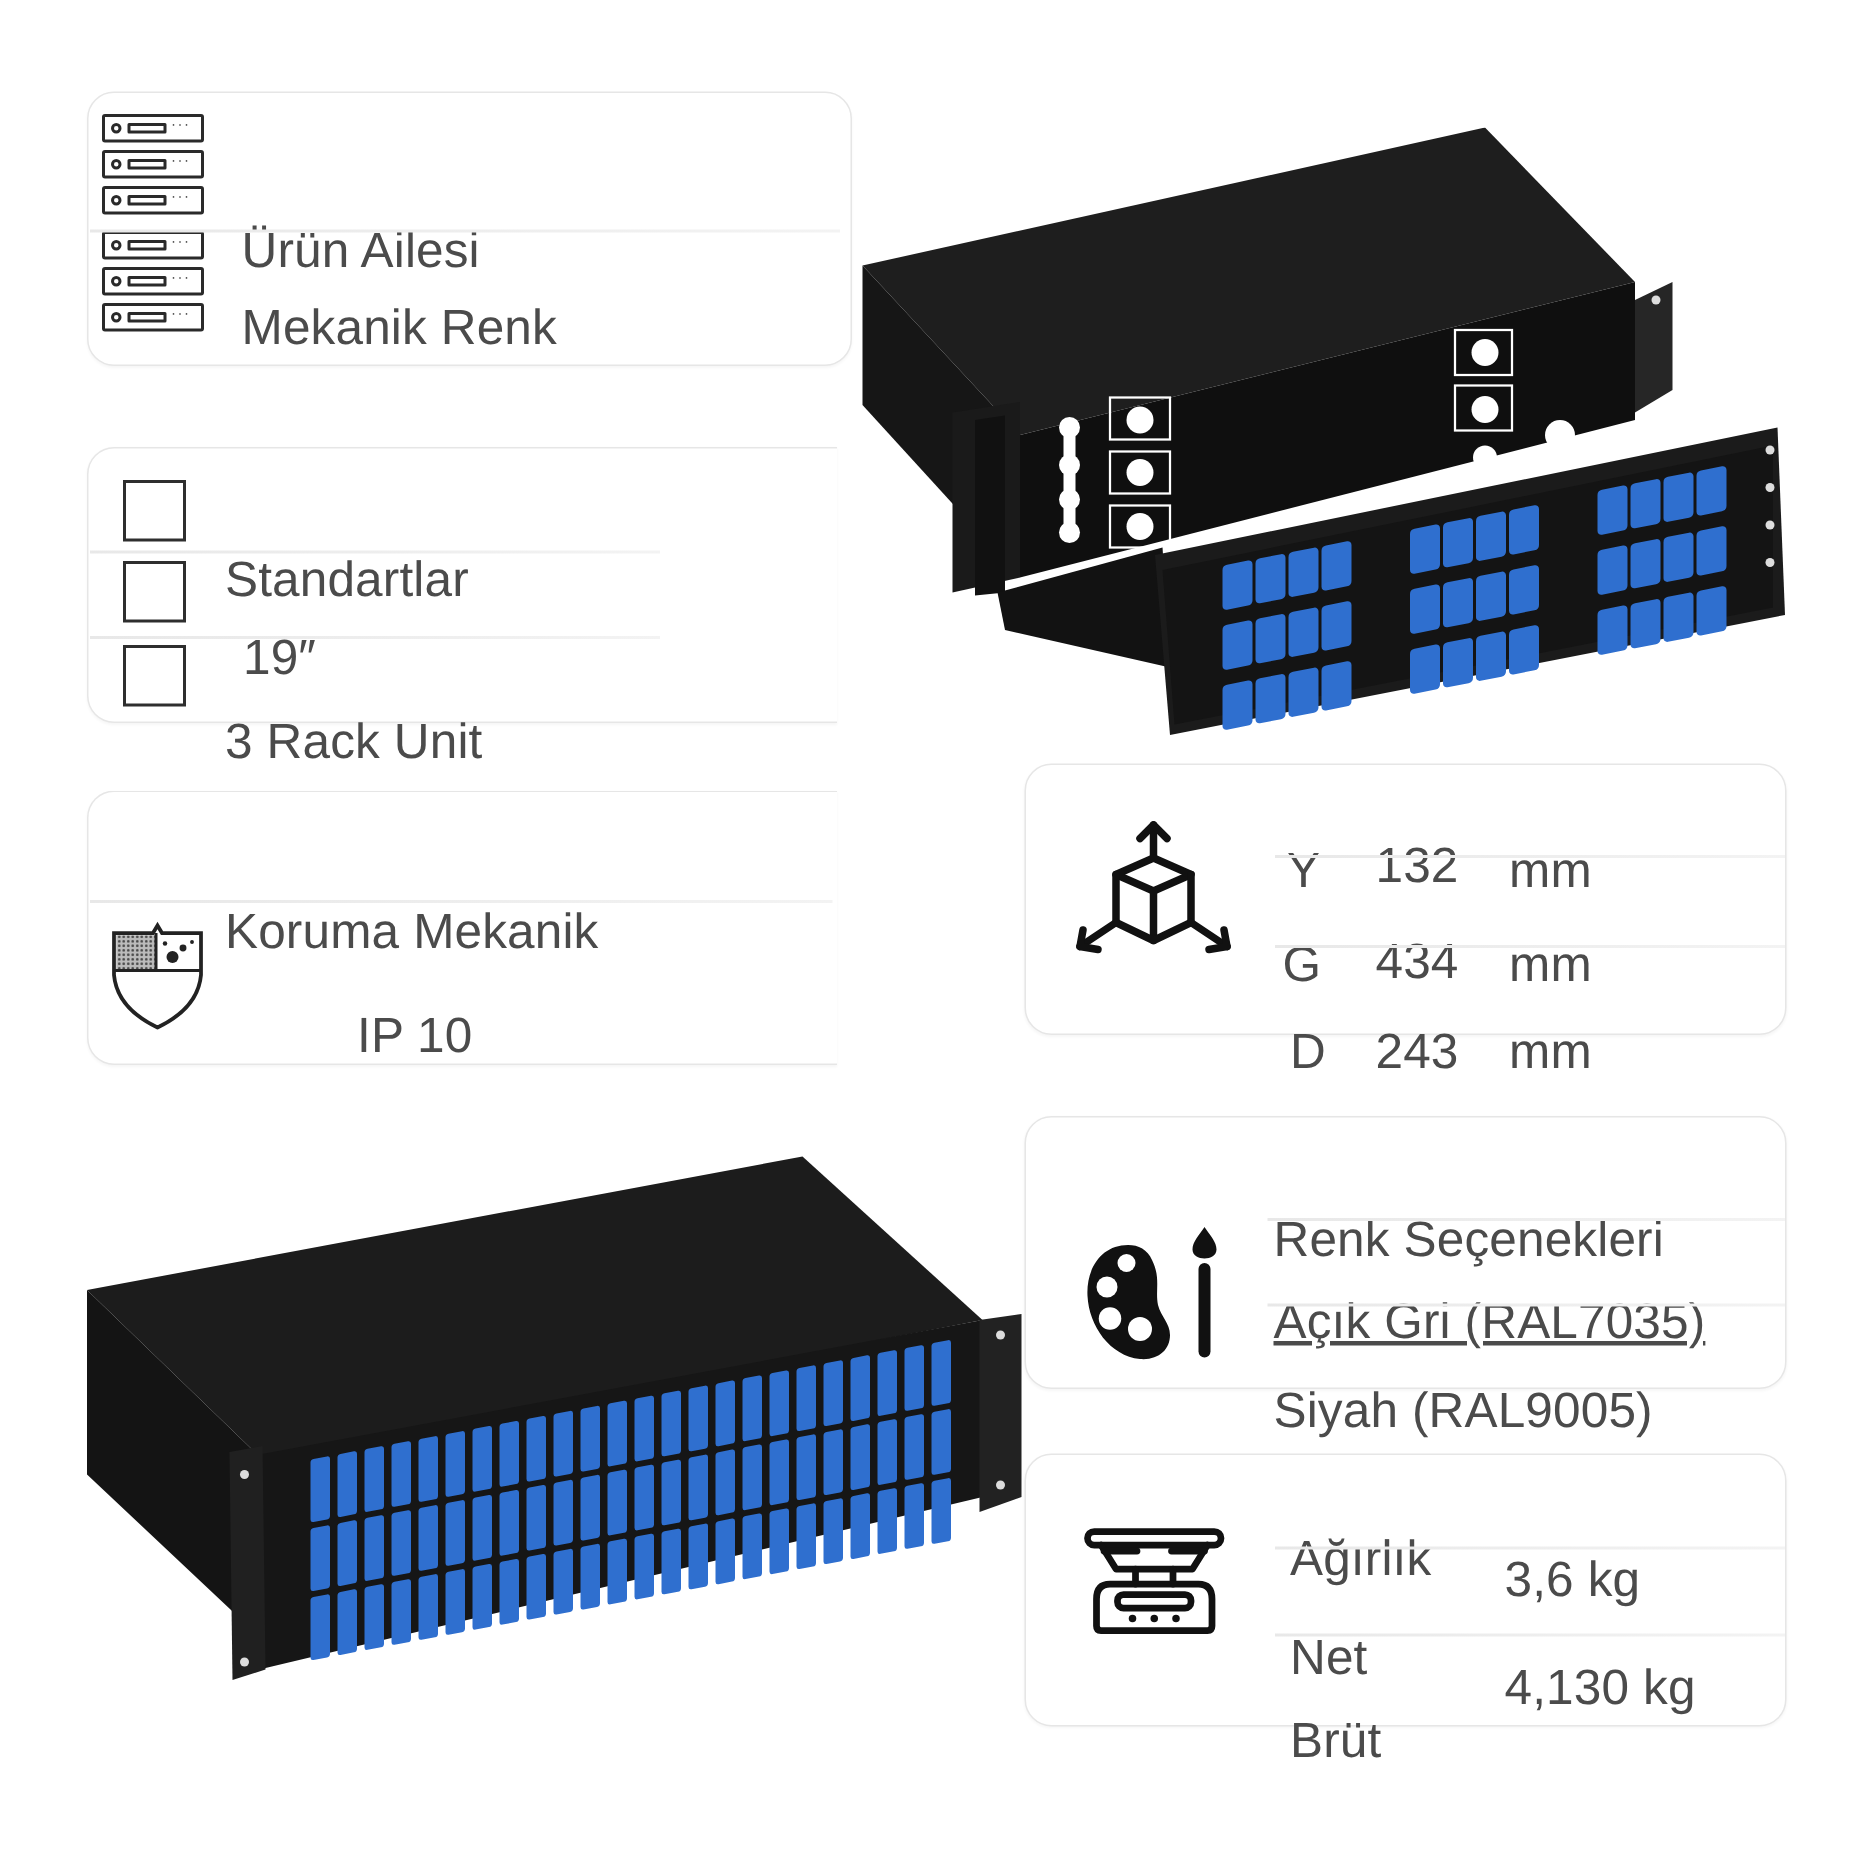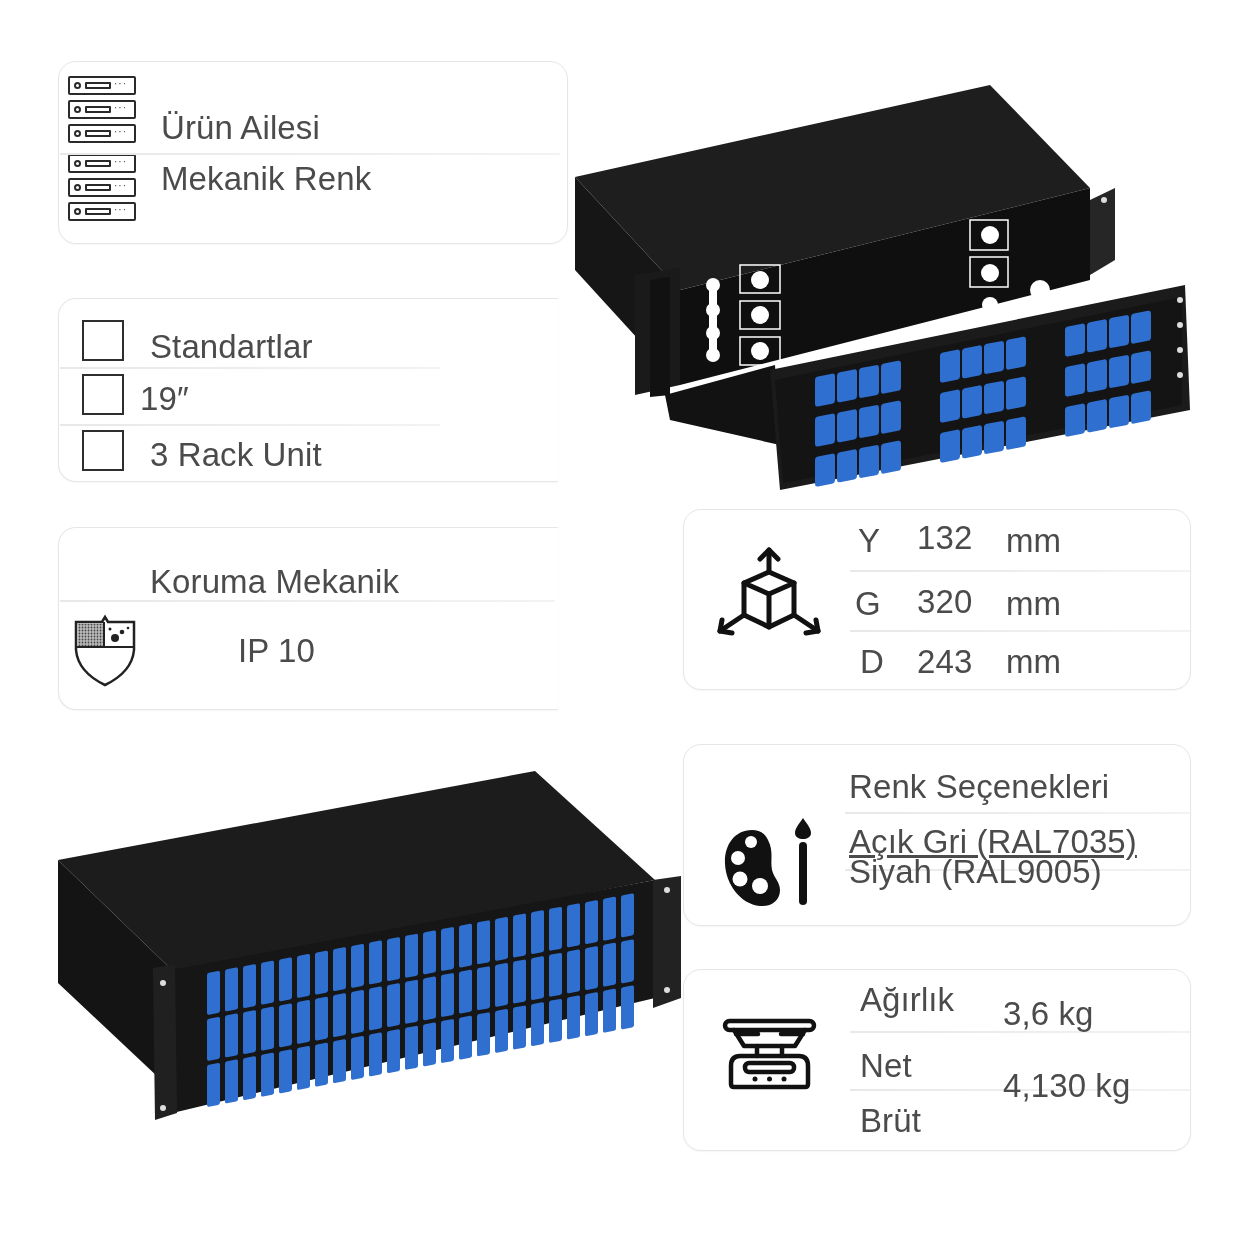--- a/index.html
+++ b/index.html
@@ -10,21 +10,21 @@
     position: absolute;
     background: #fff;
     border: 1.5px solid #e6e6e6;
     border-radius: 18px;
     box-shadow: 0 1px 2px rgba(0,0,0,0.04);
   }
   .card.open-right { border-right: none; border-top-right-radius: 0; border-bottom-right-radius: 0; }
 
   .divider { position: absolute; height: 1.5px; background: linear-gradient(to right, #e8e8e8, #f3f3f3); }
 
-  .txt { position: absolute; font-size: 33px; color: #4b4b4b; letter-spacing: 0.1px; white-space: nowrap; line-height: 1; }
+  .txt { position: absolute; font-size: 33px; color: #4b4b4b; letter-spacing: 0.1px; white-space: nowrap; line-height: 1; margin-top: 39px; }
 
   
   #card-family { left: 58px; top: 61px; width: 510px; height: 183px; border-right: 1.5px solid #e6e6e6; border-top-right-radius: 18px; }
   .rack-icon { position: absolute; left: 68px; top: 76px; width: 70px; }
   .rack-unit { width: 68px; height: 19px; border: 2.5px solid #2a2a2a; border-radius: 2px; margin-bottom: 5px; position: relative; background:#fff; }
   .rack-unit .dot { position: absolute; left: 4px; top: 4px; width: 7px; height: 7px; border: 2px solid #2a2a2a; border-radius: 50%; }
   .rack-unit .bar { position: absolute; left: 15px; top: 4px; width: 26px; height: 7px; border: 2px solid #2a2a2a; border-radius: 1px; }
   .rack-unit .dots { position: absolute; left: 44px; top: 1px; font-size: 10px; letter-spacing: 1px; color: #444; line-height: 1; }
   .rack-gap { height: 6px; }
 
@@ -89,21 +89,21 @@
 </div>
 <div class="txt" style="left:161px; top:111px;">Ürün Ailesi</div>
 <div class="divider" style="left:60px; top:153px; width:500px;"></div>
 <div class="txt" style="left:161px; top:162px;">Mekanik Renk</div>
 
 <div class="card open-right" id="card-standards"></div>
 <div class="checkbox" style="left:82px; top:320px;"></div>
 <div class="txt" style="left:150px; top:330px;">Standartlar</div>
 <div class="divider" style="left:60px; top:367px; width:380px;"></div>
 <div class="checkbox" style="left:82px; top:374px;"></div>
-<div class="txt" style="left:140px; top:382px;">19″</div>
+<div class="txt" style="left:162px; top:382px;">19″</div>
 <div class="divider" style="left:60px; top:424px; width:380px;"></div>
 <div class="checkbox" style="left:82px; top:430px;"></div>
 <div class="txt" style="left:150px; top:438px;">3 Rack Unit</div>
 
 <div class="card open-right" id="card-protection"></div>
 <div class="txt" style="left:150px; top:565px;">Koruma Mekanik</div>
 <div class="divider" style="left:60px; top:600px; width:495px;"></div>
 <svg class="icon" style="left:72px; top:614px;" width="66" height="74" viewBox="0 0 66 74">
   <defs>
     <pattern id="dots" width="3" height="3" patternUnits="userSpaceOnUse">
@@ -136,42 +136,42 @@
     <polyline points="8,75 6,86 18,88"></polyline>
     <line x1="80" y1="70" x2="104" y2="86"></line>
     <polyline points="92,88 104,86 102,75"></polyline>
   </g>
 </svg>
 <div class="txt" style="left:858px; top:524px;">Y</div>
 <div class="txt" style="left:917px; top:521px;">132</div>
 <div class="txt" style="left:1006px; top:524px;">mm</div>
 <div class="divider" style="left:850px; top:570px; width:340px;"></div>
 <div class="txt" style="left:855px; top:587px;">G</div>
-<div class="txt" style="left:917px; top:585px;">320</div>
+<div class="txt" style="left:917px; top:585px;">434</div>
 <div class="txt" style="left:1006px; top:587px;">mm</div>
 <div class="divider" style="left:850px; top:630px; width:340px;"></div>
 <div class="txt" style="left:860px; top:645px;">D</div>
 <div class="txt" style="left:917px; top:645px;">243</div>
 <div class="txt" style="left:1006px; top:645px;">mm</div>
 
 <div class="card" id="card-colors"></div>
 <svg class="icon" style="left:722px; top:818px;" width="95" height="92" viewBox="0 0 95 92">
   <path d="M30 12 C12 12 2 28 3 46 C4 66 18 86 38 88 C50 89 58 82 58 72 C58 64 52 60 50 52 C48 42 52 34 46 22 C43 15 37 12 30 12 Z" fill="#111"></path>
   <circle cx="29" cy="24" r="6" fill="#fff"></circle>
   <circle cx="16" cy="40" r="7" fill="#fff"></circle>
   <circle cx="18" cy="61" r="7.5" fill="#fff"></circle>
   <circle cx="38" cy="68" r="8" fill="#fff"></circle>
   <path d="M81 0 C77 6 73 10 73 15 C73 19 77 21 81 21 C85 21 89 19 89 15 C89 10 85 6 81 0 Z" fill="#111"></path>
   <rect x="77" y="24" width="8" height="63" rx="4" fill="#111"></rect>
 </svg>
 <div class="txt" style="left:849px; top:770px;">Renk Seçenekleri</div>
 <div class="divider" style="left:845px; top:812px; width:345px;"></div>
 <div class="txt" style="left:849px; top:825px;text-decoration:underline;">Açık Gri (RAL7035)</div>
 <div class="divider" style="left:845px; top:869px; width:345px;"></div>
-<div class="txt" style="left:849px; top:855px;text-align:right;">Siyah (RAL9005)</div>
+<div class="txt" style="left:849px; top:884px;text-align:right;">Siyah (RAL9005)</div>
 
 <div class="card" id="card-weight"></div>
 <svg class="icon" style="left:722px; top:1018px;" width="95" height="72" viewBox="0 0 95 72">
   <g fill="none" stroke="#111" stroke-width="4.5" stroke-linecap="round" stroke-linejoin="round">
     <rect x="3" y="3" width="89" height="9" rx="4.5"></rect>
     <path d="M12 12 L22 28 L73 28 L83 12"></path>
     <line x1="14" y1="16" x2="36" y2="16"></line>
     <line x1="59" y1="16" x2="81" y2="16"></line>
     <line x1="35" y1="28" x2="35" y2="38"></line>
     <line x1="60" y1="28" x2="60" y2="38"></line>

